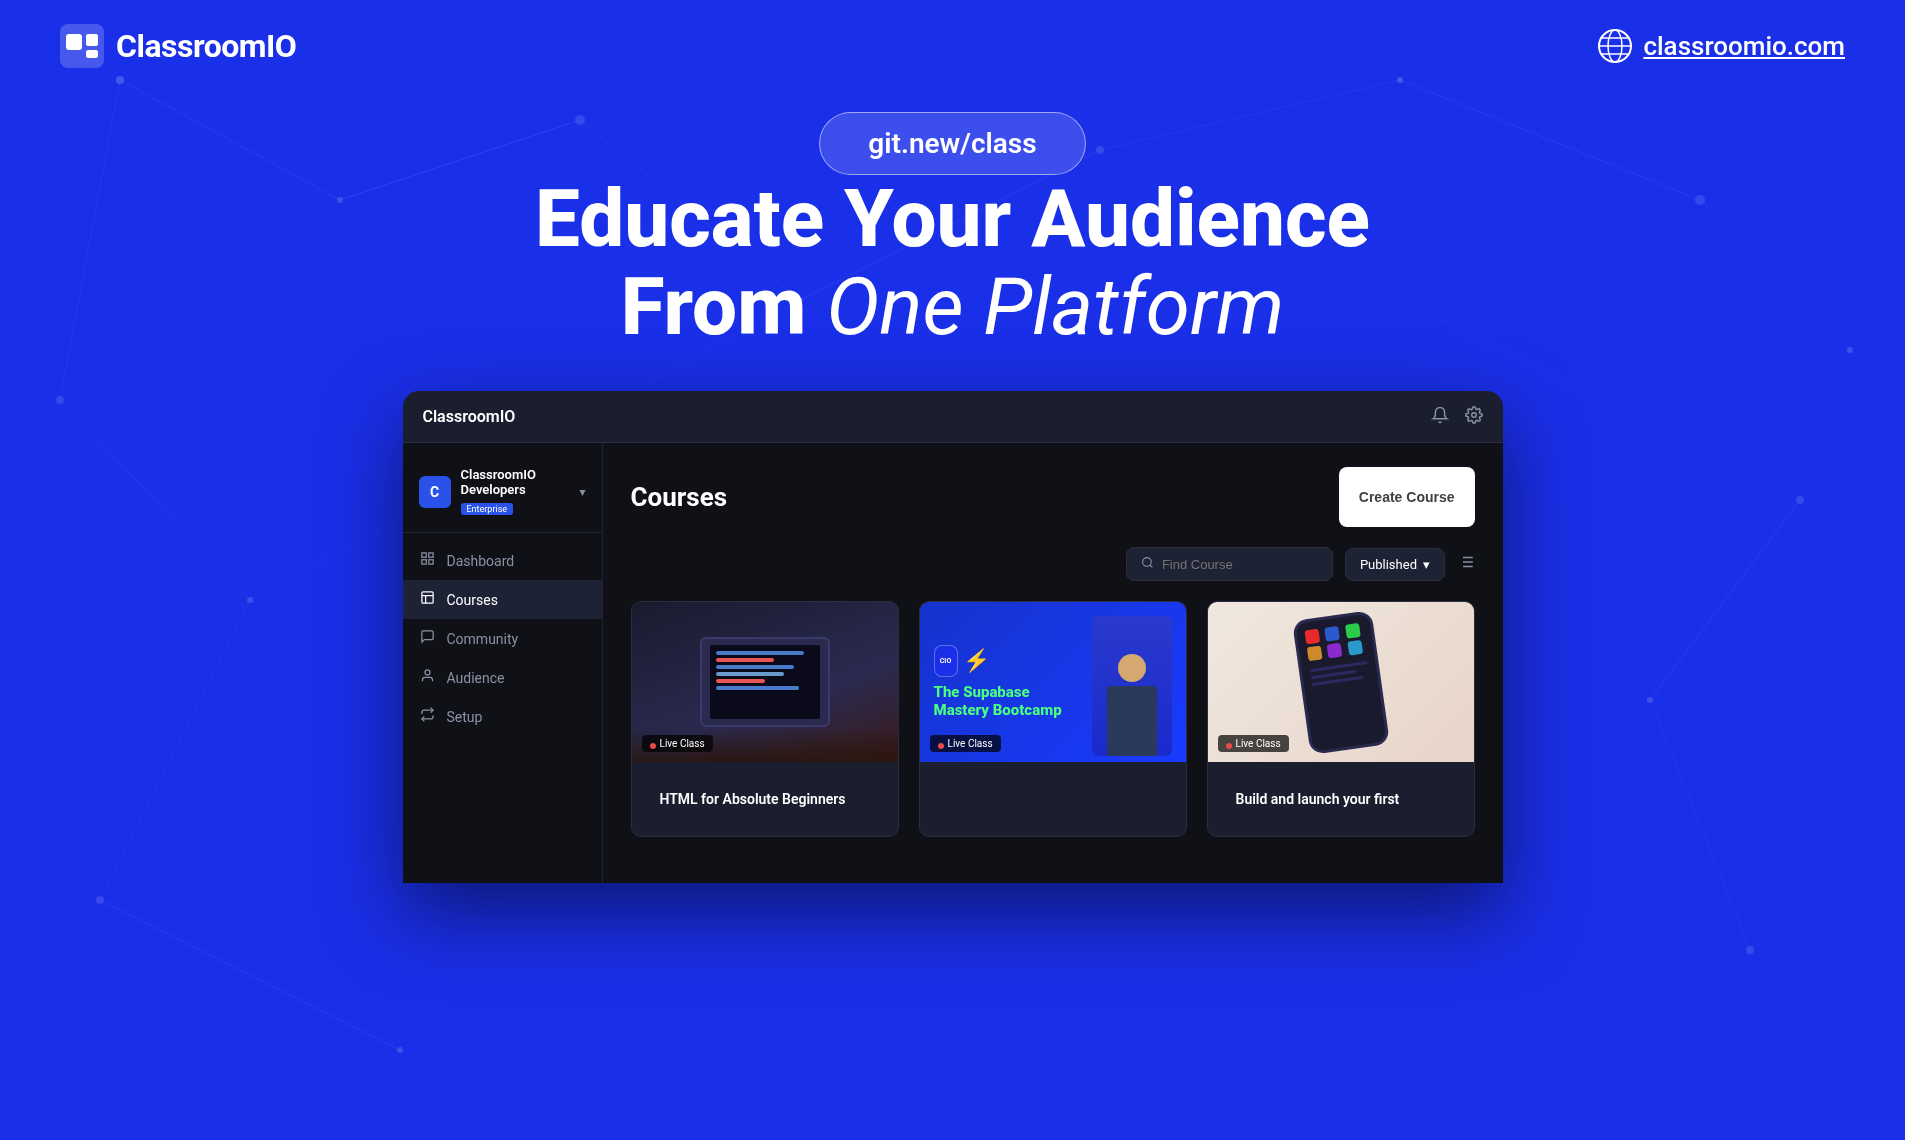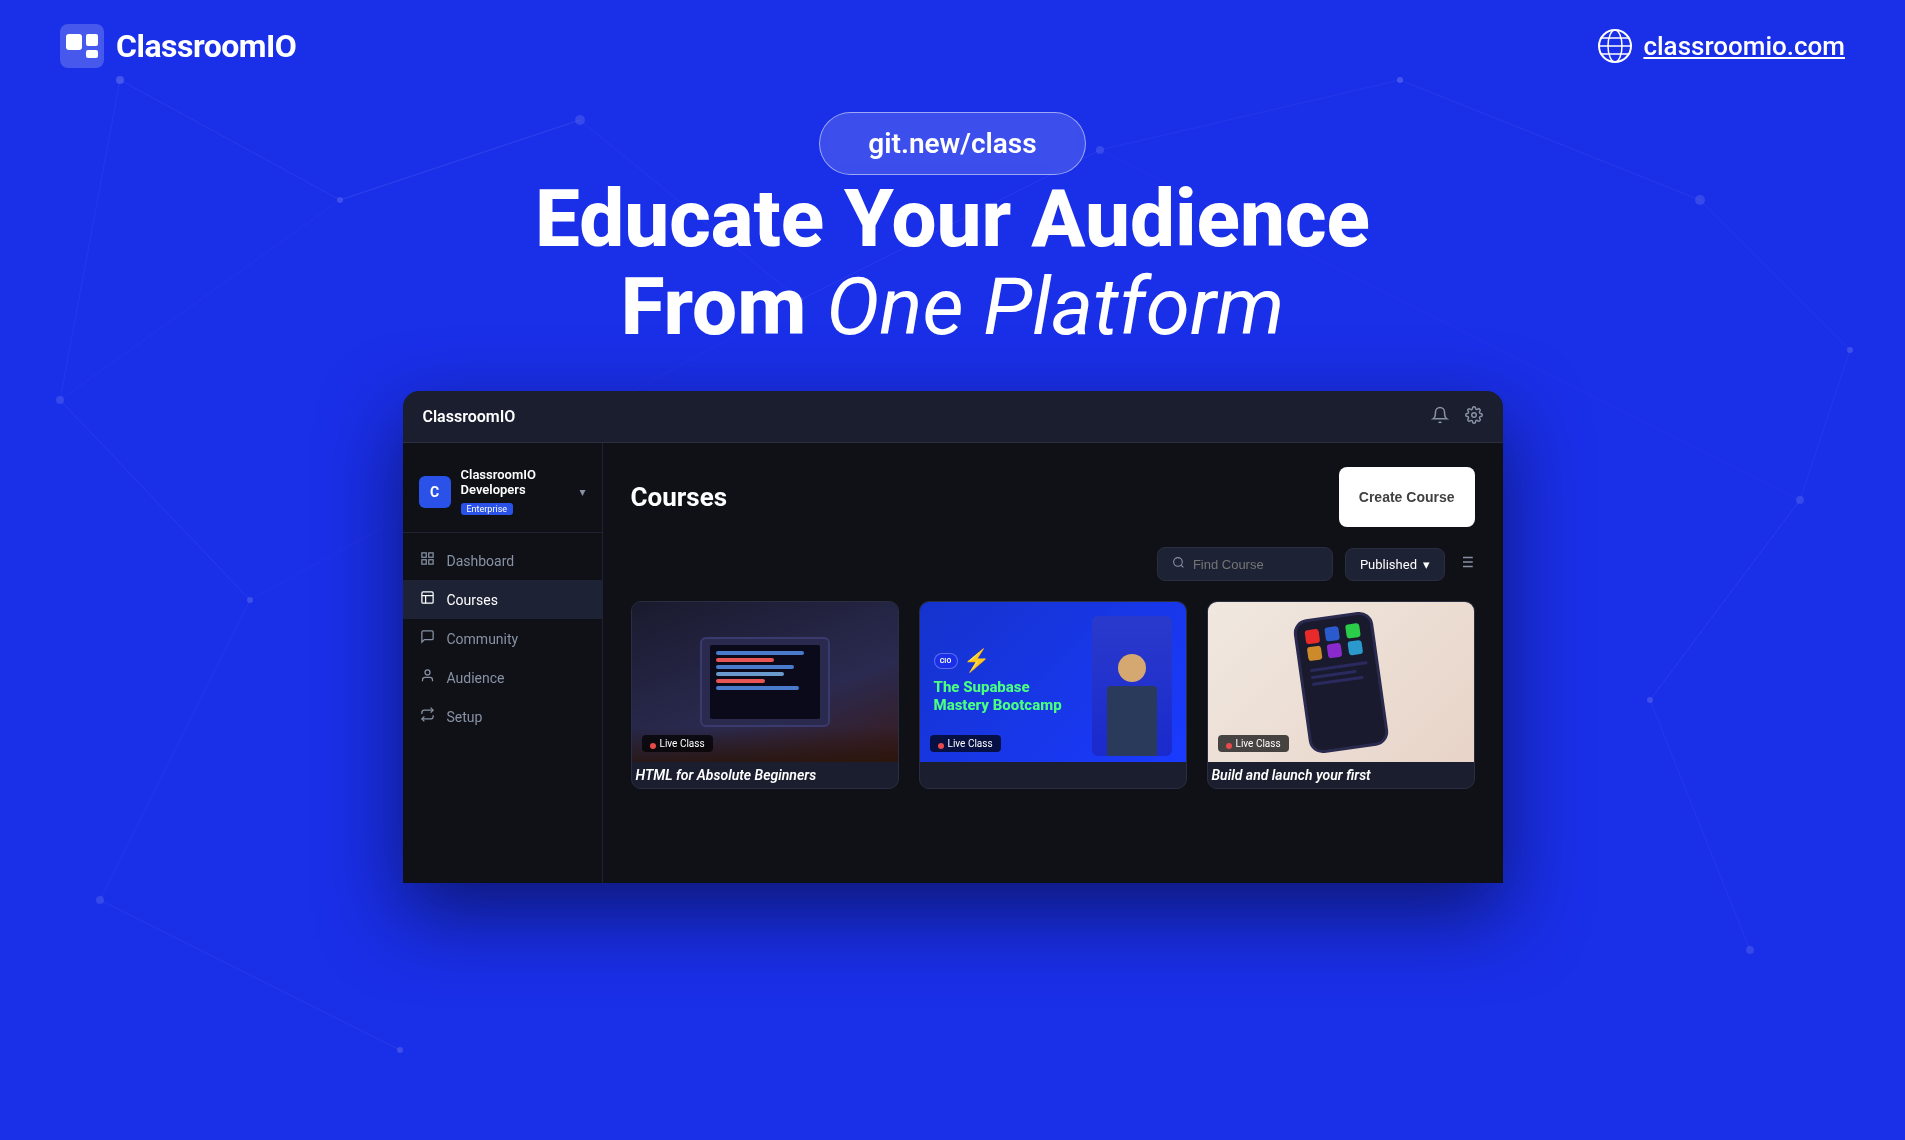--- a/index.html
+++ b/index.html
@@ -257,21 +257,21 @@
     }
 
     .search-bar {
       display: flex;
       align-items: center;
       background: #1e2235;
       border: 1px solid #2a2e40;
       border-radius: 8px;
       padding: 8px 14px;
       gap: 8px;
-      width: 176px;
+      width: 207px;
     }
 
     .search-icon-inner {
       color: #8892a4;
       font-size: 13px;
     }
 
     .search-input {
       background: transparent;
       border: none;
@@ -344,22 +344,21 @@
     }
 
     .live-dot {
       width: 6px;
       height: 6px;
       background: #e84a4a;
       border-radius: 50%;
     }
 
     .card-body {
-      padding: 4px;
-      font-style: italic;
+      padding: 28px;
     }
 
     .card-title {
       color: white;
       font-size: 14px;
       font-weight: 600;
       line-height: 1.3;
     }
 
     
@@ -594,21 +593,21 @@
           <div class="card-body">
             <div class="card-title">HTML for Absolute Beginners</div>
           </div>
         </div>
 
         <div class="course-card">
           <div class="card-image">
             <div style="width:100%;height:100%;background:linear-gradient(135deg,#1533cc 0%,#1a3aff 100%);display:flex;align-items:stretch;padding:14px;gap:10px;position:relative;">
               <div style="flex:1;display:flex;flex-direction:column;justify-content:center;">
                 <div style="display:flex;align-items:center;gap:6px;margin-bottom:6px;">
-                  <div style="width:24px;height:16px;background:#1a2fe8;border:1px solid rgba(255,255,255,0.3);border-radius:8px;display:flex;align-items:center;justify-content:center;">
+                  <div style="width:24px;height:32px;background:#1a2fe8;border:1px solid rgba(255,255,255,0.3);border-radius:8px;display:flex;align-items:center;justify-content:center;">
                     <span style="color:white;font-size:7px;font-weight:700;">CIO</span>
                   </div>
                   <span style="color:#4aff80;font-size:22px;font-weight:700;line-height:1;">⚡</span>
                 </div>
                 <div style="color:#4aff80;font-size:15px;font-weight:800;line-height:1.2;">The Supabase Mastery Bootcamp</div>
               </div>
               <div style="width:80px;height:140px;background:linear-gradient(to bottom,#2a3acc,#1a2acc);border-radius:6px;overflow:hidden;display:flex;align-items:flex-end;justify-content:center;flex-shrink:0;">
 
                 <div style="width:60px;height:110px;position:relative;">
                   <div style="width:28px;height:28px;background:#d4a870;border-radius:50%;position:absolute;top:8px;left:16px;"></div>

